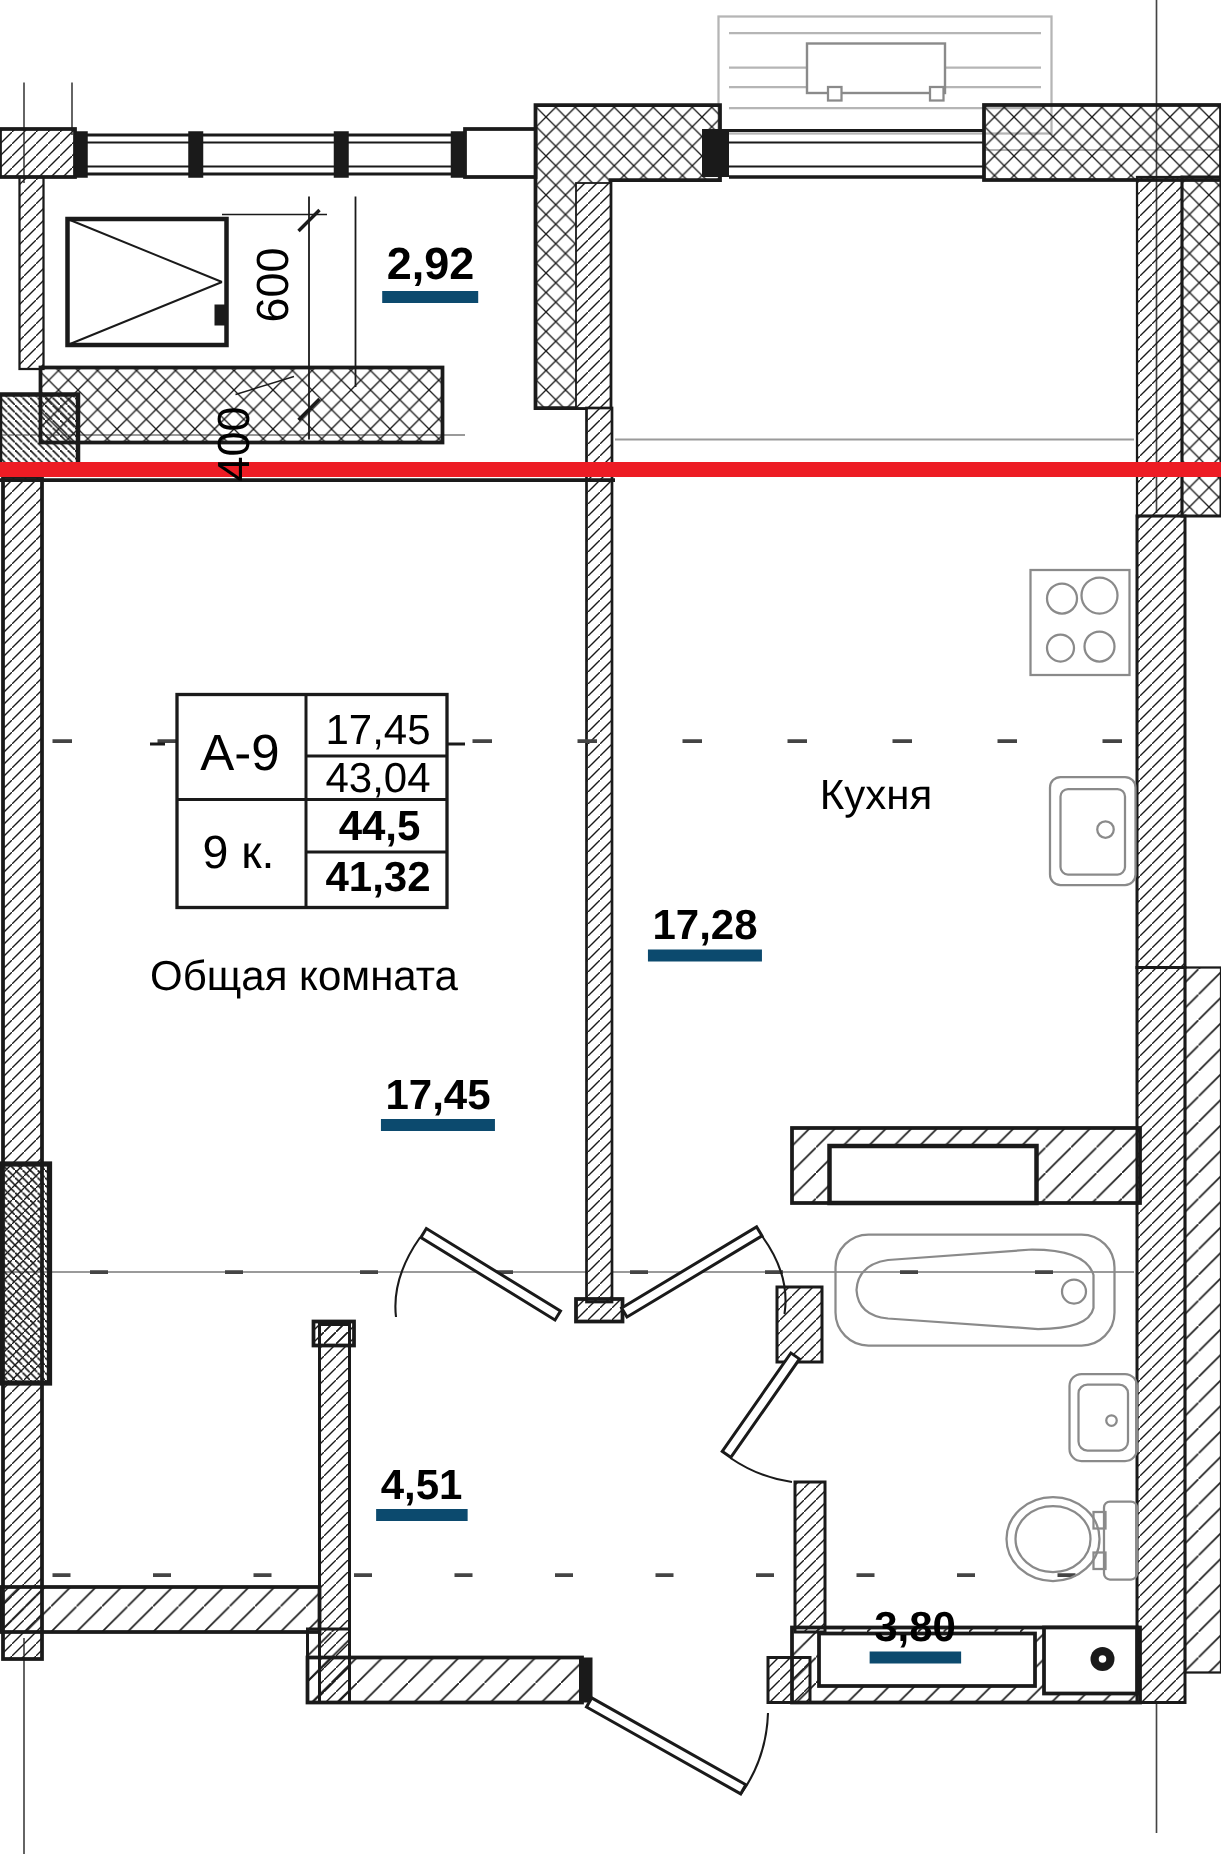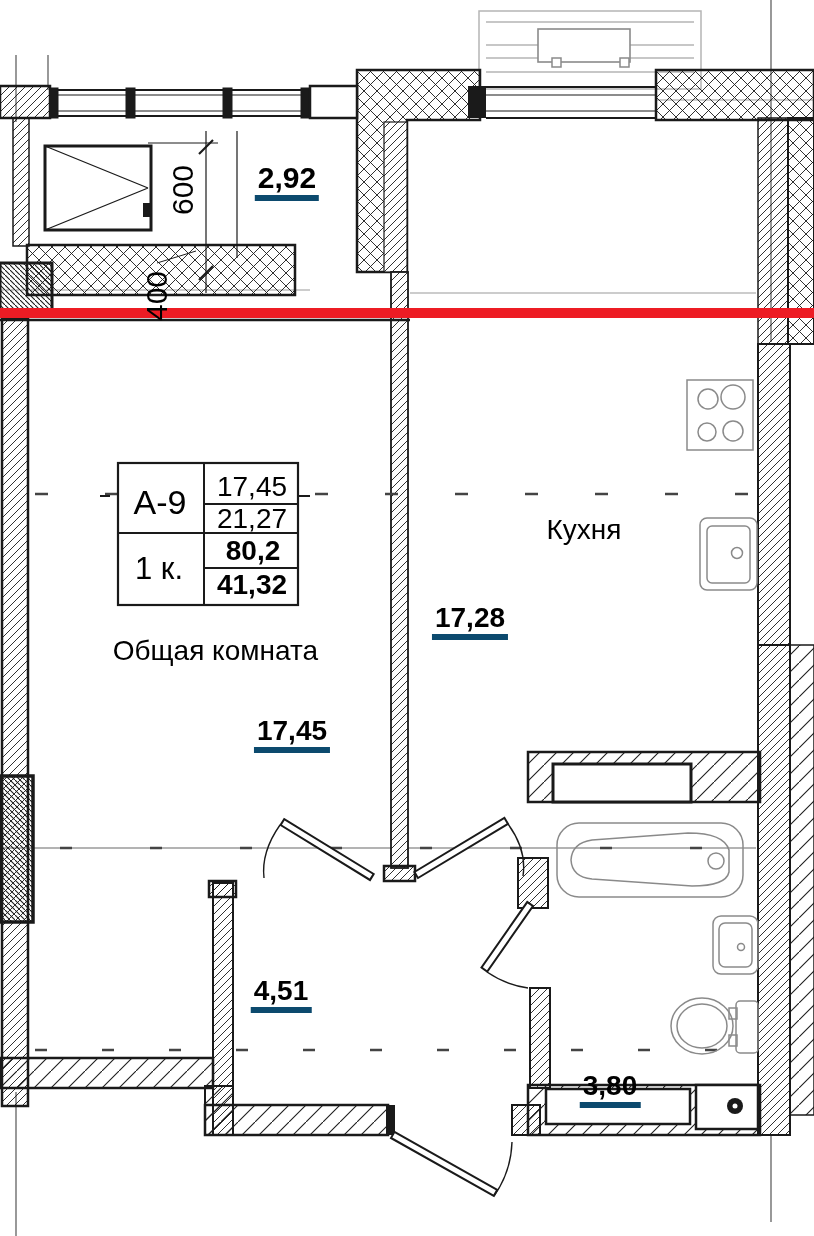--- a/index.html
+++ b/index.html
@@ -3,22 +3,22 @@
 <meta charset="utf-8">
 <style>
   html,body{margin:0;padding:0;background:#fff}
   .plan{position:relative;width:814px;height:1236px;background:#fff;overflow:hidden;
         font-family:"Liberation Sans",sans-serif;color:#000}
   .plan svg{position:absolute;left:0;top:0}
   .lbl{position:absolute;transform:translate(-50%,-50%);white-space:nowrap;
        font-family:"Liberation Sans",sans-serif;color:#000;line-height:1}
   .rot{transform:translate(-50%,-50%) rotate(-90deg)}
   .bold{font-weight:bold}
-  .u{border-bottom:6px solid #0c4a6e;padding:0 3px 2px}
-  .wrap{white-space:normal;width:218px;text-align:right;line-height:1.07}
+  .u{border-bottom:8px solid #0c4a6e;padding:0 3px 2px}
+  .wrap{white-space:normal;width:218px;text-align:left;line-height:1.07}
   .fs28{font-size:28px}.fs30{font-size:30px}.fs31{font-size:31px}
   .fs33{font-size:34px}.fs34{font-size:28px}
 </style>
 </head>
 <body>
 
 <div class="plan">
 
 <svg width="814" height="1236" viewBox="0 0 814 1236">
   <defs>
@@ -204,23 +204,23 @@
 </svg>
 
 <div class="lbl fs30 bold u" style="left:287px;top:182px">2,92</div>
 
 <div class="lbl rot fs30" style="left:183px;top:190px">600</div>
 
 <div class="lbl rot fs30" style="left:157px;top:296px">400</div>
 
 <div class="lbl fs33" style="left:160px;top:502px">А-9</div>
 <div class="lbl fs28" style="left:252px;top:487px">17,45</div>
-<div class="lbl fs28" style="left:252px;top:519px">21,27</div>
-<div class="lbl fs31" style="left:159px;top:568px">1 к.</div>
-<div class="lbl fs28 bold" style="left:253px;top:551px">80,2</div>
+<div class="lbl fs28" style="left:252px;top:519px">43,04</div>
+<div class="lbl fs31" style="left:159px;top:568px">9 к.</div>
+<div class="lbl fs28 bold" style="left:253px;top:551px">44,5</div>
 <div class="lbl fs28 bold" style="left:252px;top:585px">41,32</div>
 
 <div class="lbl fs34 wrap" style="left:209px;top:651px">Общая комната</div>
 <div class="lbl fs34 bold u" style="left:292px;top:735px">17,45</div>
 
 <div class="lbl fs34" style="left:584px;top:530px">Кухня</div>
 <div class="lbl fs34 bold u" style="left:470px;top:622px">17,28</div>
 
 <div class="lbl fs34 bold u" style="left:281px;top:995px">4,51</div>
 

